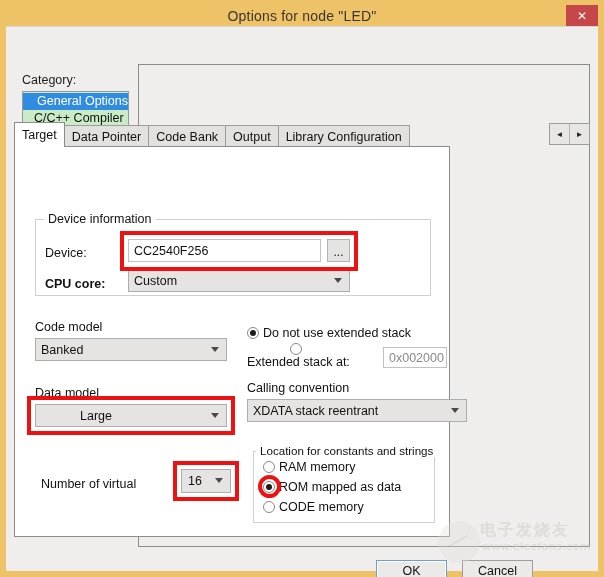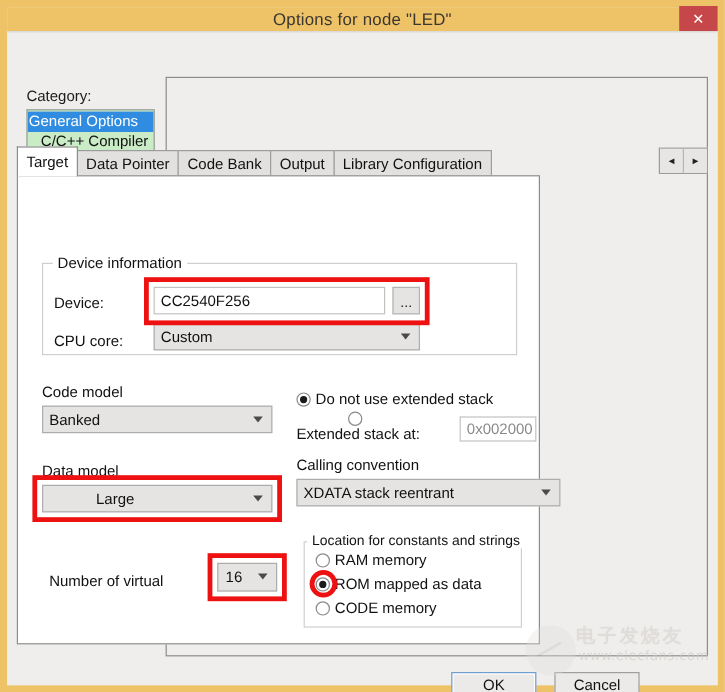--- a/index.html
+++ b/index.html
@@ -85,21 +85,21 @@
     border: 1px solid #9a9a9a;
     box-sizing: border-box;
     overflow: hidden;
     padding-top: 1px;
   }
   .cat-item {
     font-size: 12.5px;
     line-height: 17px;
     height: 17px;
     color: #111;
-    padding-left: 1px;
+    padding-left: 14px;
     white-space: nowrap;
     overflow: hidden;
     cursor: default;
   }
   .cat-item.indent { padding-left: 11px; }
   .cat-item.selected {
     background: #2f8ce0;
     color: #ffffff;
   }
 
@@ -432,21 +432,21 @@
     </div>
 
     <div id="tab-content">
 
       <div class="group-box" style="left:20px; top:72px; width:396px; height:77px;">
         <span class="group-title">Device information</span>
       </div>
       <span class="field-label" style="left:30px; top:99px;">Device:</span>
       <div class="text-input" style="left:113px; top:92px; width:193px; height:23px;">CC2540F256</div>
       <div class="browse-button" style="left:312px; top:92px; width:23px; height:23px;">...</div>
-      <span class="field-label" style="left:30px; top:130px;">CPU core:</span>
+      <span class="field-label" style="left:30px; top:130px;font-weight:bold;">CPU core:</span>
       <div class="combo" style="left:113px; top:123px; width:222px; height:22px;">
         <span>Custom</span>
         <span class="arrow"></span>
       </div>
 
       <span class="field-label" style="left:20px; top:173px;">Code model</span>
       <div class="combo" style="left:20px; top:191px; width:192px; height:23px;">
         <span>Banked</span>
         <span class="arrow"></span>
       </div>

